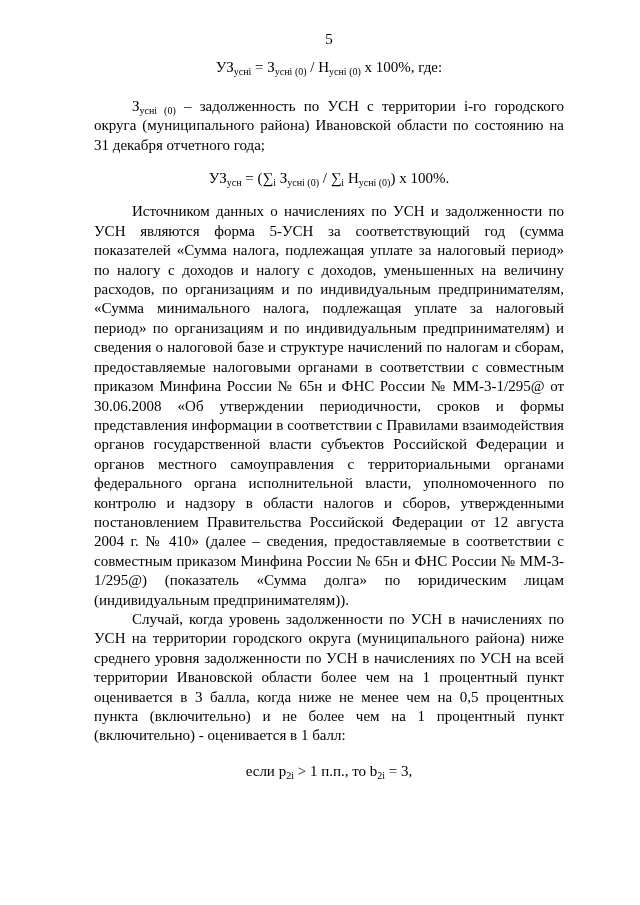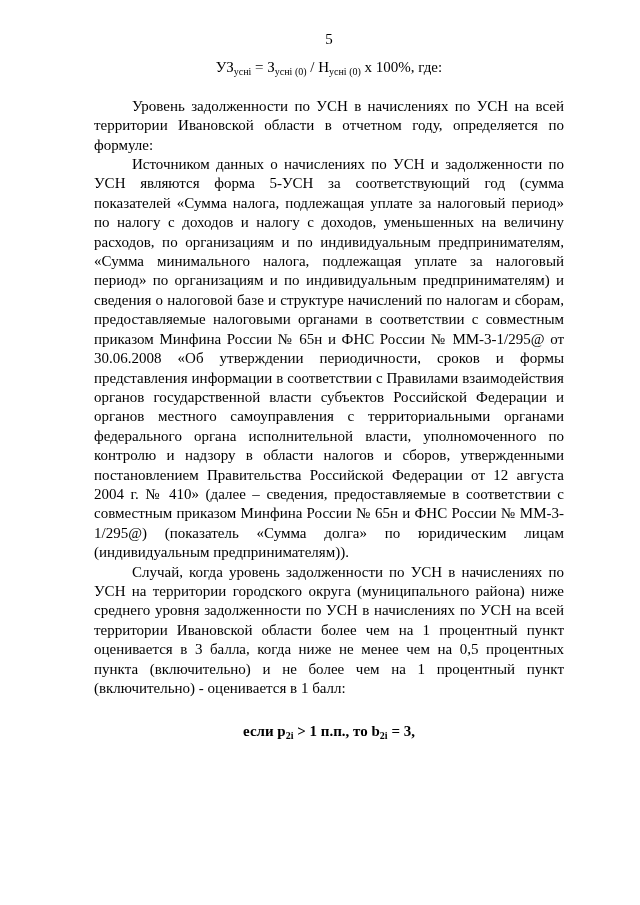--- a/index.html
+++ b/index.html
@@ -33,35 +33,36 @@
   }
   sub {
     font-size: 10px;
     line-height: 0;
     vertical-align: -3px;
   }
   .cond {
     text-align: center;
     line-height: 24px;
   }
-  .cond-first { margin-top: 21px; font-weight: bold; }
+  .cond-first { margin-top: 13px; }
 </style>
 </head>
 <body>
 
 <div class="page">
 
   <div class="page-number">5</div>
 
   <div class="formula formula-top">УЗ<sub>усні</sub> = З<sub>усні (0)</sub> / Н<sub>усні (0)</sub> x 100%, где:</div>
 
+  <p class="para">З<sub>усні (0)</sub> – задолженность по УСН с территории i-го городского округа (муниципального района) Ивановской области по состоянию на 31 декабря отчетного года;</p>
 
 
-  <p class="para">Уровень задолженности по УСН в начислениях по УСН на всей территории Ивановской области в отчетном году, определяется по формуле:</p>
 
+  <div class="formula formula-mid">УЗ<sub>усн</sub> = (∑<sub>i</sub> З<sub>усні (0)</sub> / ∑<sub>i</sub> Н<sub>усні (0)</sub>) x 100%.</div>
 
   <p class="para">Источником данных о начислениях по УСН и задолженности по УСН являются форма 5-УСН за соответствующий год (сумма показателей «Сумма налога, подлежащая уплате за налоговый период» по налогу с доходов и налогу с доходов, уменьшенных на величину расходов, по организациям и по индивидуальным предпринимателям, «Сумма минимального налога, подлежащая уплате за налоговый период» по организациям и по индивидуальным предпринимателям) и сведения о налоговой базе и структуре начислений по налогам и сборам, предоставляемые налоговыми органами в соответствии с совместным приказом Минфина России № 65н и ФНС России № ММ-3-1/295@ от 30.06.2008 «Об утверждении периодичности, сроков и формы представления информации в соответствии с Правилами взаимодействия органов государственной власти субъектов Российской Федерации и органов местного самоуправления с территориальными органами федерального органа исполнительной власти, уполномоченного по контролю и надзору в области налогов и сборов, утвержденными постановлением Правительства Российской Федерации от 12 августа 2004 г. № 410» (далее – сведения, предоставляемые в соответствии с совместным приказом Минфина России № 65н и ФНС России № ММ-3-1/295@) (показатель «Сумма долга» по юридическим лицам (индивидуальным предпринимателям)).</p>
 
   <p class="para">Случай, когда уровень задолженности по УСН в начислениях по УСН на территории городского округа (муниципального района) ниже среднего уровня задолженности по УСН в начислениях по УСН на всей территории Ивановской области более чем на 1 процентный пункт оценивается в 3 балла, когда ниже не менее чем на 0,5 процентных пункта (включительно) и не более чем на 1 процентный пункт (включительно) - оценивается в 1 балл:</p>
 
   <div class="formula cond cond-first">если p<sub>2i</sub> &gt; 1 п.п., то b<sub>2i</sub> = 3,</div>
 
 
 </div>
 

